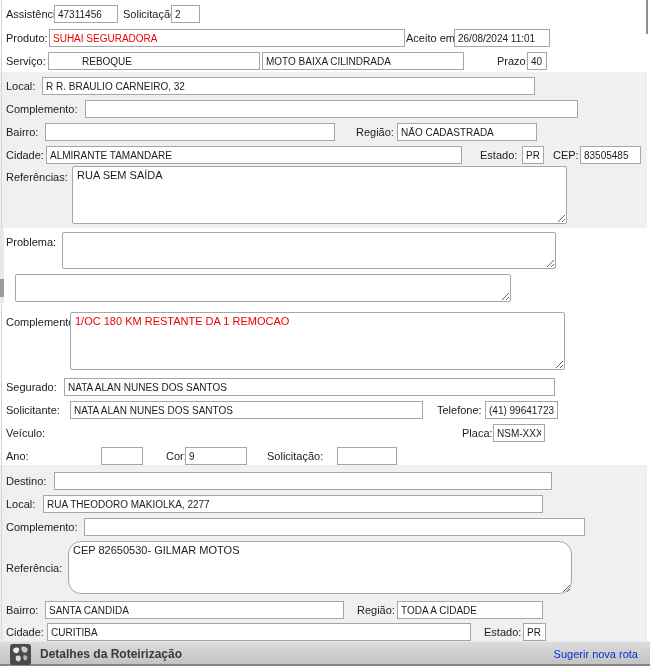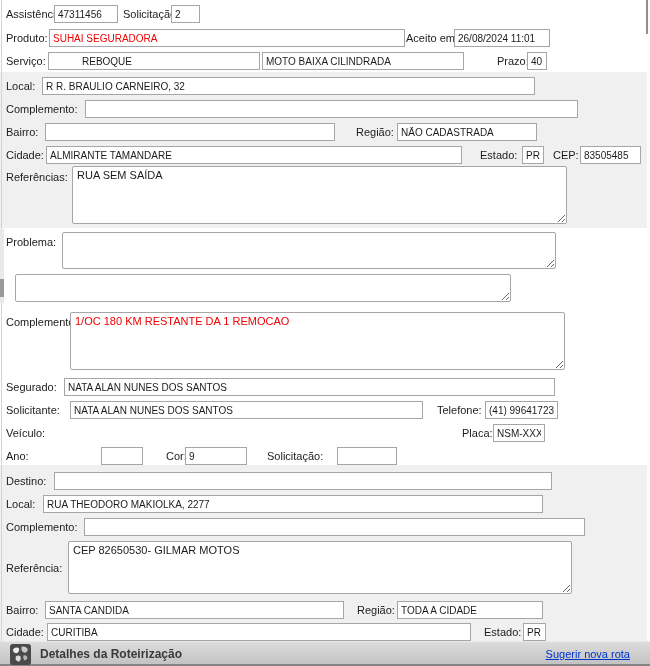--- a/index.html
+++ b/index.html
@@ -15,21 +15,21 @@
        background:#fff;font-family:"Liberation Sans","DejaVu Sans",sans-serif;font-size:10px;color:#1c1c1c;
        padding:0 3px;outline:none;}
   .ta{position:absolute;box-sizing:border-box;border:1px solid #a6a6a6;border-radius:2px;background:#fff;
       font-family:"Liberation Sans","DejaVu Sans",sans-serif;font-size:11px;color:#1c1c1c;
       padding:2px 4px;resize:both;overflow:auto;}
   .red{color:#ef0000;}
   .footer{position:absolute;left:0;top:641px;width:650px;height:25px;box-sizing:border-box;
           background:linear-gradient(#dcdcdc,#c3c3c3);border-top:1px solid #e9e9e9;border-bottom:2px solid #858585;}
   .footer-icon{position:absolute;left:10px;top:2px;width:21px;height:21px;}
   .footer-title{position:absolute;left:40px;top:5px;font-size:12px;font-weight:bold;color:#3a3a3a;}
-  .footer-link{position:absolute;right:20px;top:6px;font-size:11px;color:#0033cc;text-decoration:underline;cursor:pointer;}
+  .footer-link{position:absolute;right:12px;top:6px;font-size:11px;color:#0033cc;cursor:pointer;}
 </style>
 </head>
 <body>
 
 <div class="page">
 
   <div class="band" style="top:72px;height:156px;"></div>
   <div class="band" style="top:465px;height:176px;"></div>
   <div class="left-edge"></div>
   <div class="scroll-strip"></div>
@@ -103,21 +103,21 @@
   <span class="lbl" style="left:6px;top:475px;">Destino:</span>
   <input class="fld" style="left: 54px; top: 472px; width: 498px;" readonly="" value="">
 
   <span class="lbl" style="left:6px;top:498px;">Local:</span>
   <input class="fld" style="left: 43px; top: 495px; width: 500px;" readonly="" value="RUA THEODORO MAKIOLKA, 2277">
 
   <span class="lbl" style="left:6px;top:521px;">Complemento:</span>
   <input class="fld" style="left: 84px; top: 518px; width: 501px;" readonly="" value="">
 
   <span class="lbl" style="left:6px;top:562px;">Referência:</span>
-  <textarea class="ta" style="left: 68px; top: 541px; width: 504px; height: 53px;">CEP 82650530- GILMAR MOTOS</textarea>
+  <textarea class="ta" style="left: 68px; top: 541px; width: 504px; height: 53px; border-radius: 13px;">CEP 82650530- GILMAR MOTOS</textarea>
 
   <span class="lbl" style="left:6px;top:604px;">Bairro:</span>
   <input class="fld" style="left: 45px; top: 601px; width: 299px;" readonly="" value="SANTA CANDIDA">
   <span class="lbl" style="left:357px;top:604px;">Região:</span>
   <input class="fld" style="left: 397px; top: 601px; width: 146px;" readonly="" value="TODA A CIDADE">
 
   <span class="lbl" style="left:6px;top:626px;">Cidade:</span>
   <input class="fld" style="left: 47px; top: 623px; width: 424px;" readonly="" value="CURITIBA">
   <span class="lbl" style="left:484px;top:626px;">Estado:</span>
   <input class="fld" style="left: 523px; top: 623px; width: 23px;" readonly="" value="PR">

